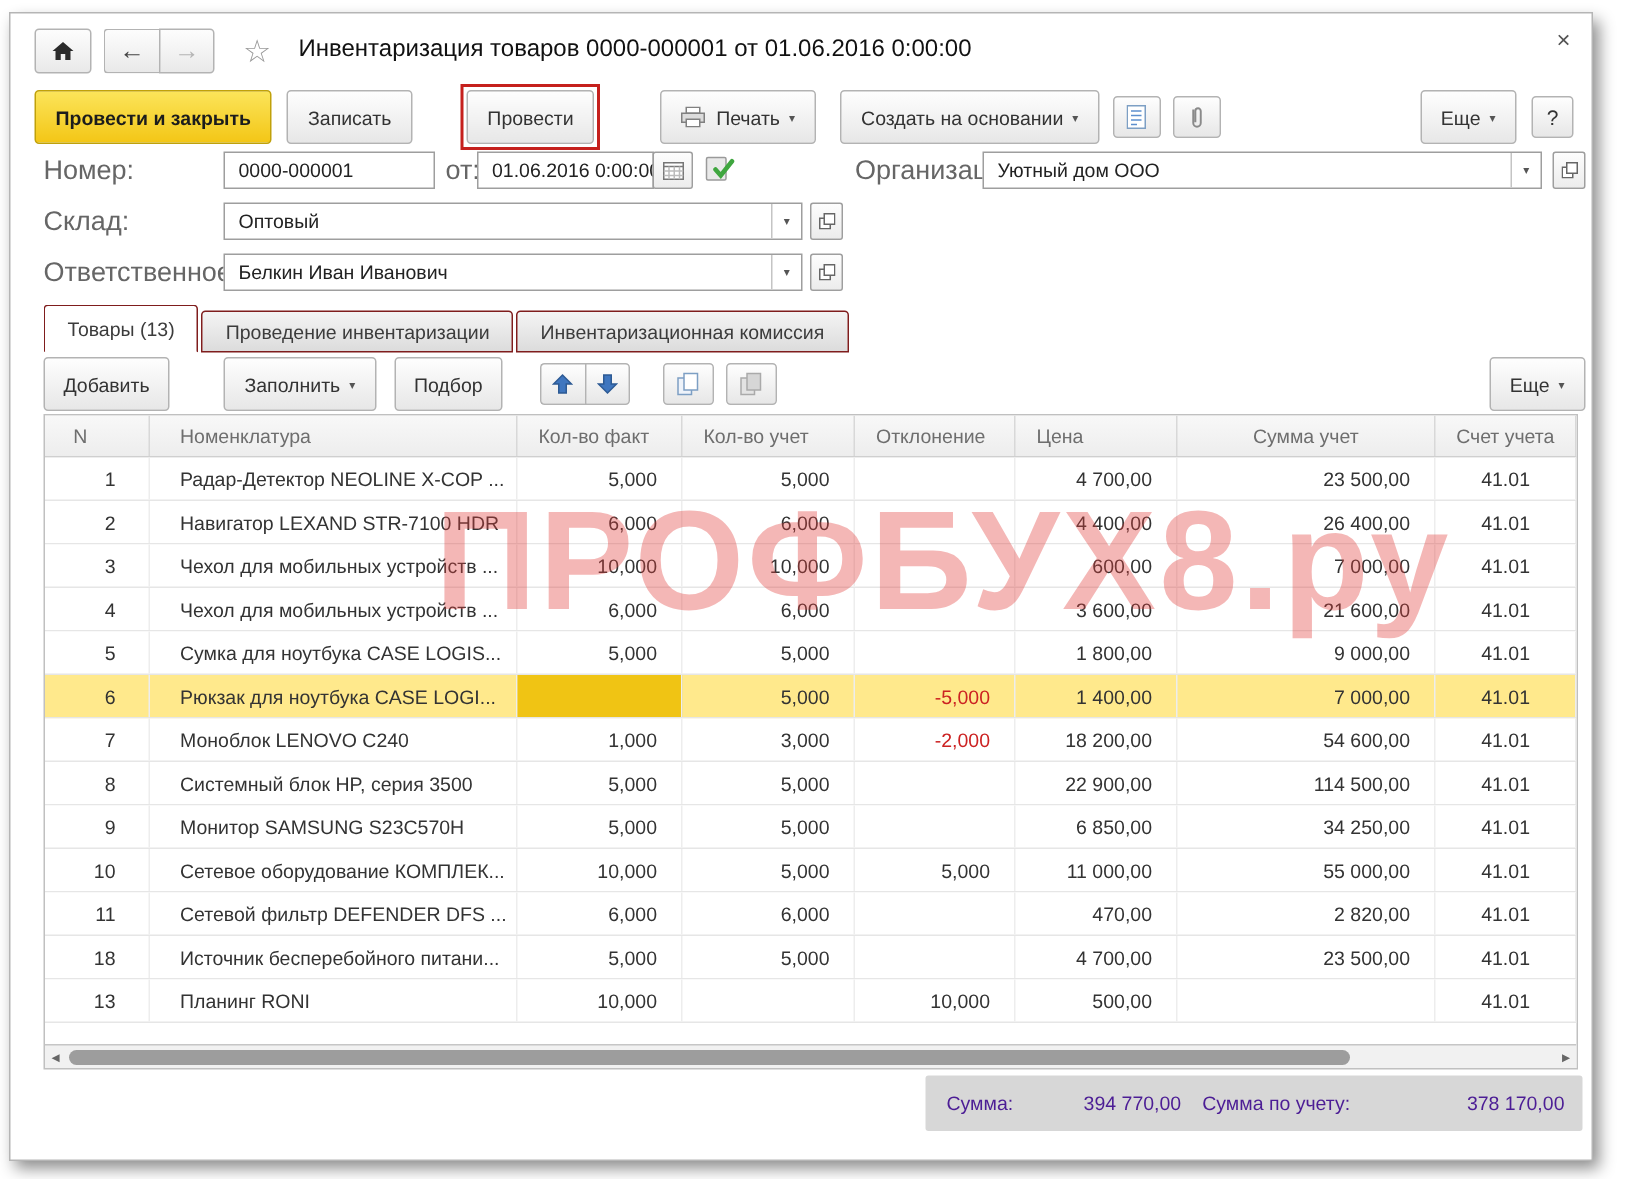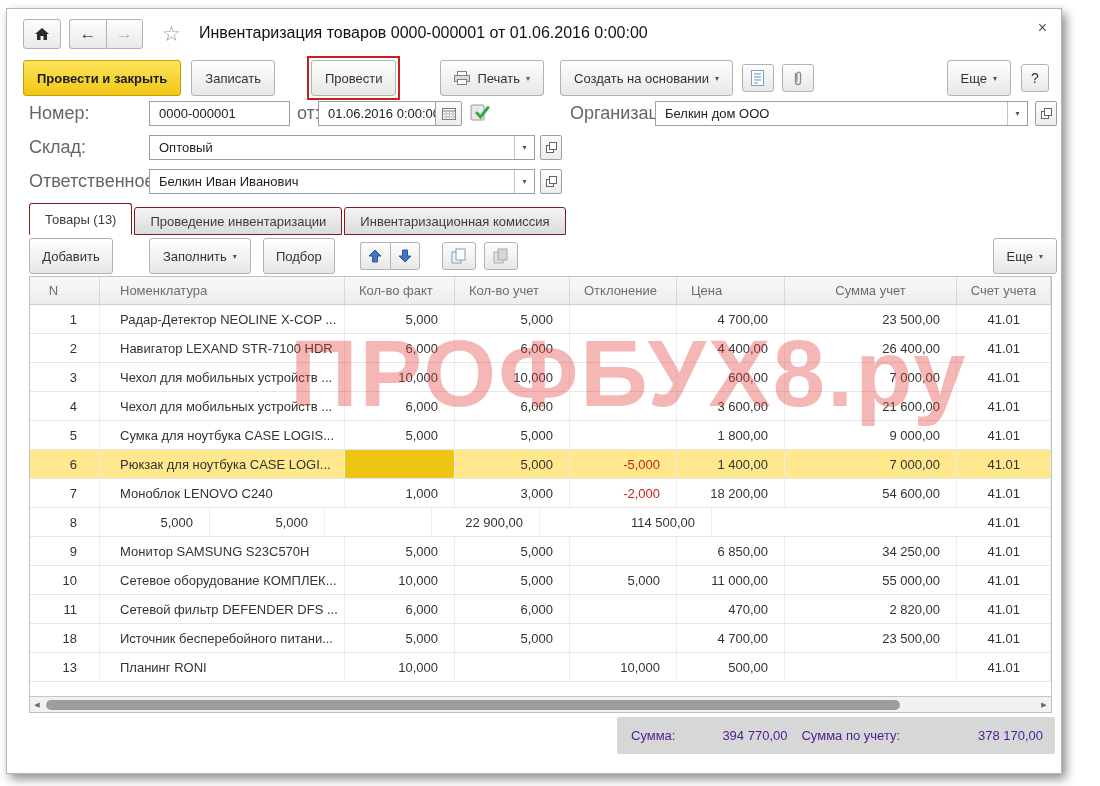--- a/index.html
+++ b/index.html
@@ -173,21 +173,21 @@
   <div class="plain-icon" style="left:463px;top:95px">
     <span>
       <svg width="20" height="18" viewBox="0 0 20 18">
           <rect x="1" y="1" width="13" height="15" rx="1" fill="#e9e9e9" stroke="#9a9a9a"></rect>
           <path d="M7 9 L10.5 13 L18 3.5" fill="none" stroke="#3fa63f" stroke-width="3" stroke-linecap="round"></path>
         </svg>
     </span>
   </div>
   <div class="lbl" style="left:563px;top:92px">Организация:</div>
   <div class="inp combo" style="left:648px;top:92px;width:373px;padding-left:9px">
-    <span class="val">Белкин дом ООО</span>
+    <span class="val">Уютный дом ООО</span>
     <span class="arrow">▾</span>
   </div>
   <div class="mini-btn" style="left:1028px;top:92px;width:22px">
     <span>
       <svg width="11" height="11" viewBox="0 0 11 11">
           <rect x="0.5" y="3.5" width="7" height="7" fill="#fff" stroke="#666"></rect>
           <rect x="3.5" y="0.5" width="7" height="7" fill="#fff" stroke="#666"></rect>
         </svg>
     </span>
   </div>
@@ -349,20 +349,21 @@
           <div class="td c1">Моноблок  LENOVO C240</div>
           <div class="td c2">1,000</div>
           <div class="td c3">3,000</div>
           <div class="td c4 red">-2,000</div>
           <div class="td c5">18 200,00</div>
           <div class="td c6">54 600,00</div>
           <div class="td c7">41.01</div>
         </div>
         <div class="tr">
           <div class="td c0">8</div>
+          <div class="td c1">Системный блок HP, серия 3500</div>
           <div class="td c2">5,000</div>
           <div class="td c3">5,000</div>
           <div class="td c4"></div>
           <div class="td c5">22 900,00</div>
           <div class="td c6">114 500,00</div>
           <div class="td c7">41.01</div>
         </div>
         <div class="tr">
           <div class="td c0">9</div>
           <div class="td c1">Монитор  SAMSUNG S23C570H</div>

